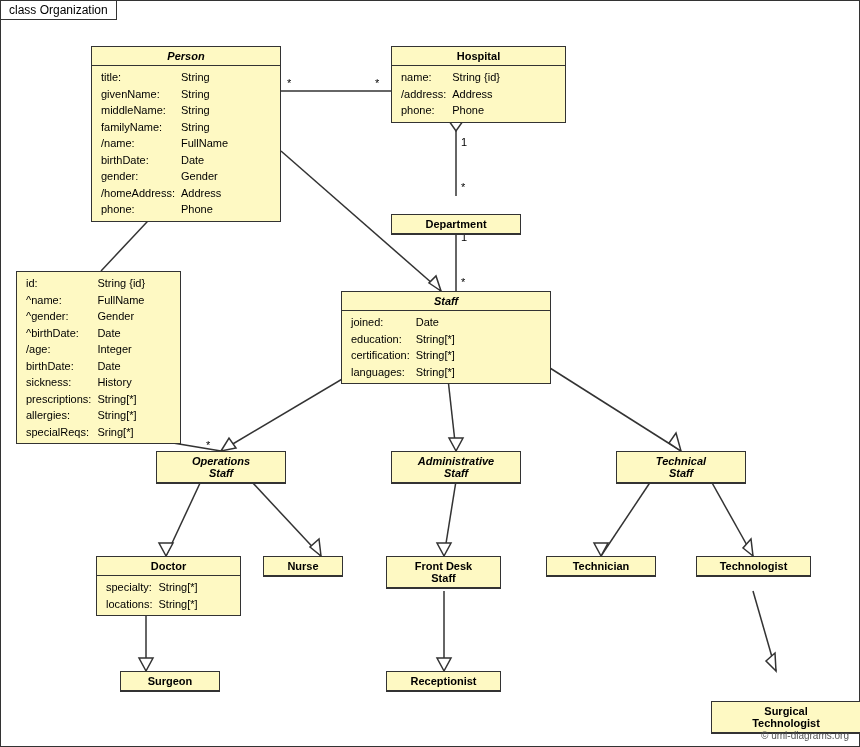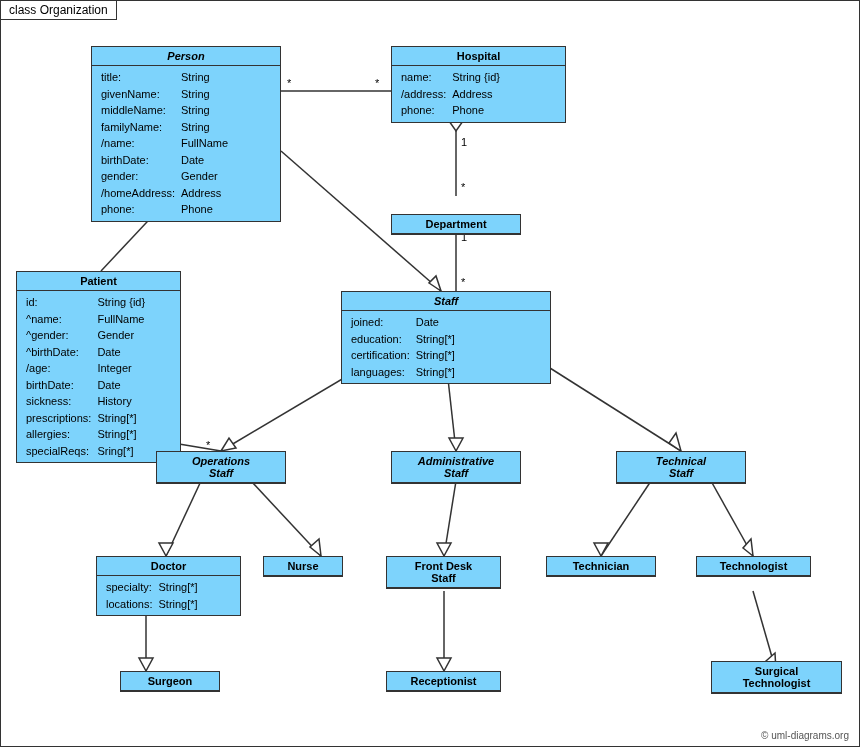--- a/index.html
+++ b/index.html
@@ -25,21 +25,21 @@
       border: 1.5px solid #333;
       border-top: none;
       border-left: none;
       padding: 2px 8px;
       font-size: 12px;
       background: #fff;
     }
     .uml-class {
       position: absolute;
       border: 1.5px solid #333;
-      background: #7dd3fc;
+      background: #fef9c3;
       text-align: center;
     }
     .uml-class .class-header {
       border-bottom: 1.5px solid #333;
       padding: 3px 6px;
       font-weight: bold;
       font-style: italic;
       text-align: center;
     }
     .uml-class .class-header.normal {
@@ -231,21 +231,20 @@
         <tr>
               <td>languages:</td>
               <td>String[*]</td>
             </tr>
       </tbody>
         </table>
     </div>
   </div>
 
   <div class="uml-class" style="left:15px; top:270px; width:165px;">
-    <div class="class-header normal">Patient</div>
     <div class="class-body">
       <table>
         <tbody>
             <tr>
               <td>id:</td>
               <td>String {id}</td>
             </tr>
         <tr>
               <td>^name:</td>
               <td>FullName</td>
@@ -334,18 +333,18 @@
   </div>
 
   <div class="uml-class" style="left:95px; top:670px; width:100px;margin-left:24px;">
     <div class="class-header normal">Surgeon</div>
   </div>
 
   <div class="uml-class" style="left:385px; top:670px; width:115px;">
     <div class="class-header normal">Receptionist</div>
   </div>
 
-  <div class="uml-class" style="left:710px; top:660px; width:131px;">
+  <div class="uml-class" style="left:710px; top:700px; width:150px;">
     <div class="class-header normal">Surgical<br>Technologist</div>
   </div>
 
   <div class="copyright">© uml-diagrams.org</div>
 </div>
 
 </body></html>

